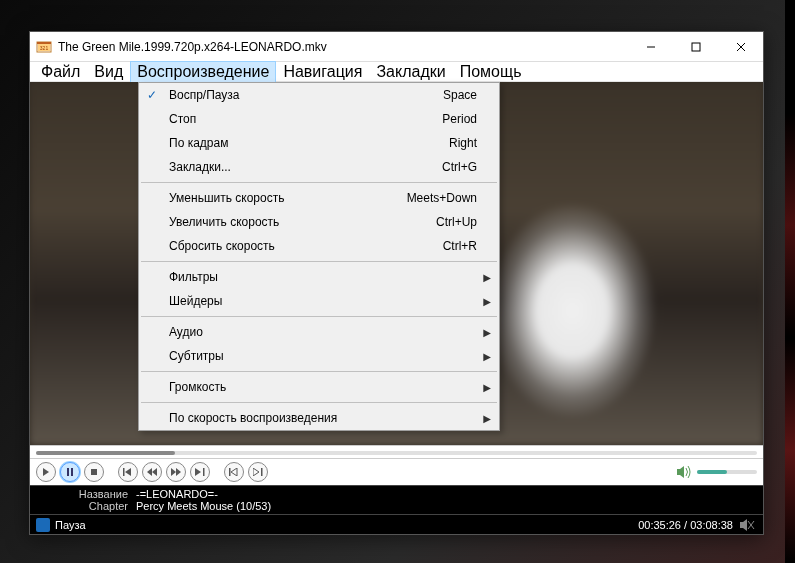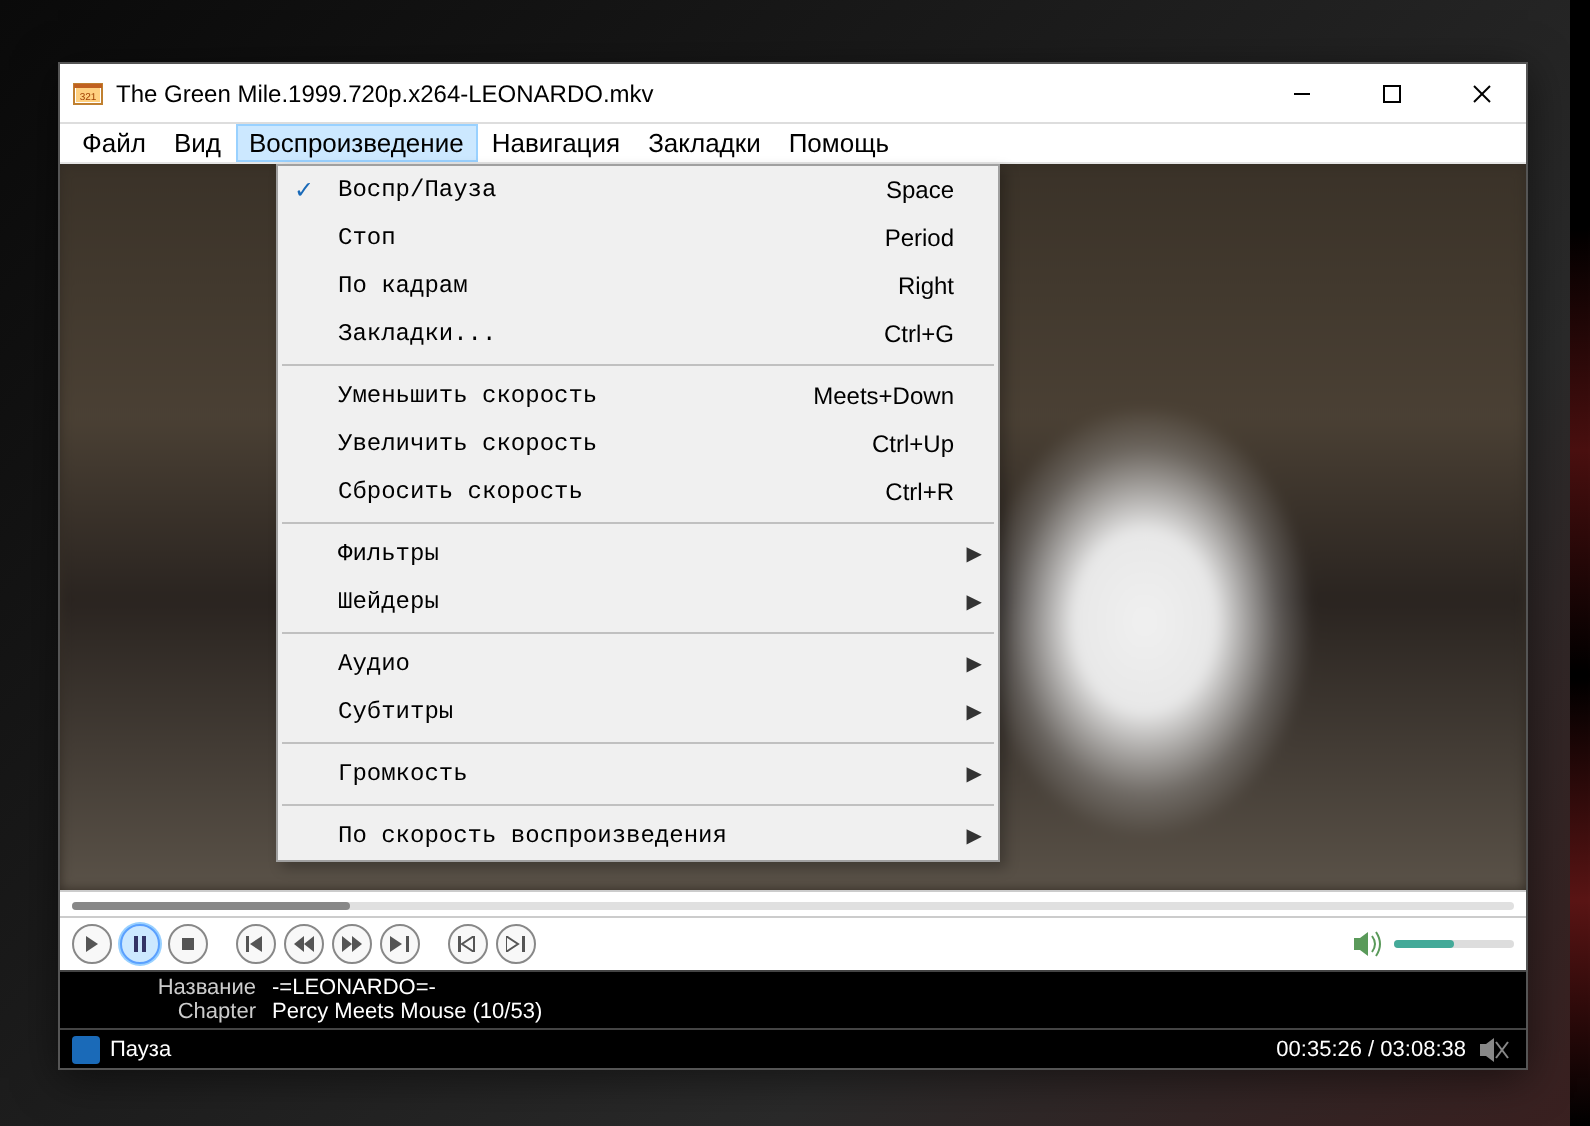--- a/index.html
+++ b/index.html
@@ -26,21 +26,21 @@
 .titlebar {
   height: 30px; background: #fff; display: flex; align-items: center; padding-left: 6px;
   border-bottom: 1px solid #ddd;
 }
 .titlebar .app-icon { width: 16px; height: 16px; margin-right:6px; }
 .titlebar .title { font-size: 12px; flex: 1; color: #000; }
 .win-btn { width: 45px; height: 30px; display:flex; align-items:center; justify-content:center; cursor:pointer; }
 
 
 .menubar {
-  height: 20px; background:#fff; display:flex; align-items:center; padding: 0 4px; font-size:13px;
+  height: 20px; background:#fff; display:flex; align-items:center; padding: 0 4px; font-size:16px;
   border-bottom: 1px solid #e5e5e5;
 }
 .menu-item { padding: 2px 7px; cursor:pointer; }
 .menu-item.open { background:#cce8ff; border:1px solid #99d1ff; padding:1px 6px; }
 
 
 .video-area {
   flex:1; position:relative; background:#332c24;
   display:flex; align-items:center; justify-content:flex-end;
   overflow:hidden;
@@ -84,21 +84,21 @@
 .status .mute-icon { width:18px; height:14px; margin-left:6px;}
 
 
 .dropdown {
   position:absolute; left:108px; top:50px; 
   width:362px; background:#f0f0f0; border:1px solid #a0a0a0; box-shadow:3px 3px 6px rgba(0,0,0,0.25);
   font-size:12px; z-index:10;
 }
 .dd-item { display:flex; align-items:center; height:24px; padding:0 22px 0 30px; cursor:pointer; position:relative;}
 .dd-item .check { position:absolute; left:8px; color:#1a6ab8; font-size:12px;}
-.dd-item .label { flex:1;font-family:Liberation Mono, monospace; }
+.dd-item .label { flex:1; }
 .dd-item .shortcut { color:#000000; }
 .dd-item .sub-arrow { position:absolute; right:8px; font-size:10px; color:#333; }
 .dd-sep { height:1px; background:#c0c0c0; margin:3px 2px; }
 
 svg { display:block; }
 </style>
 </head>
 <body>
 
 <div class="desktop"></div>

